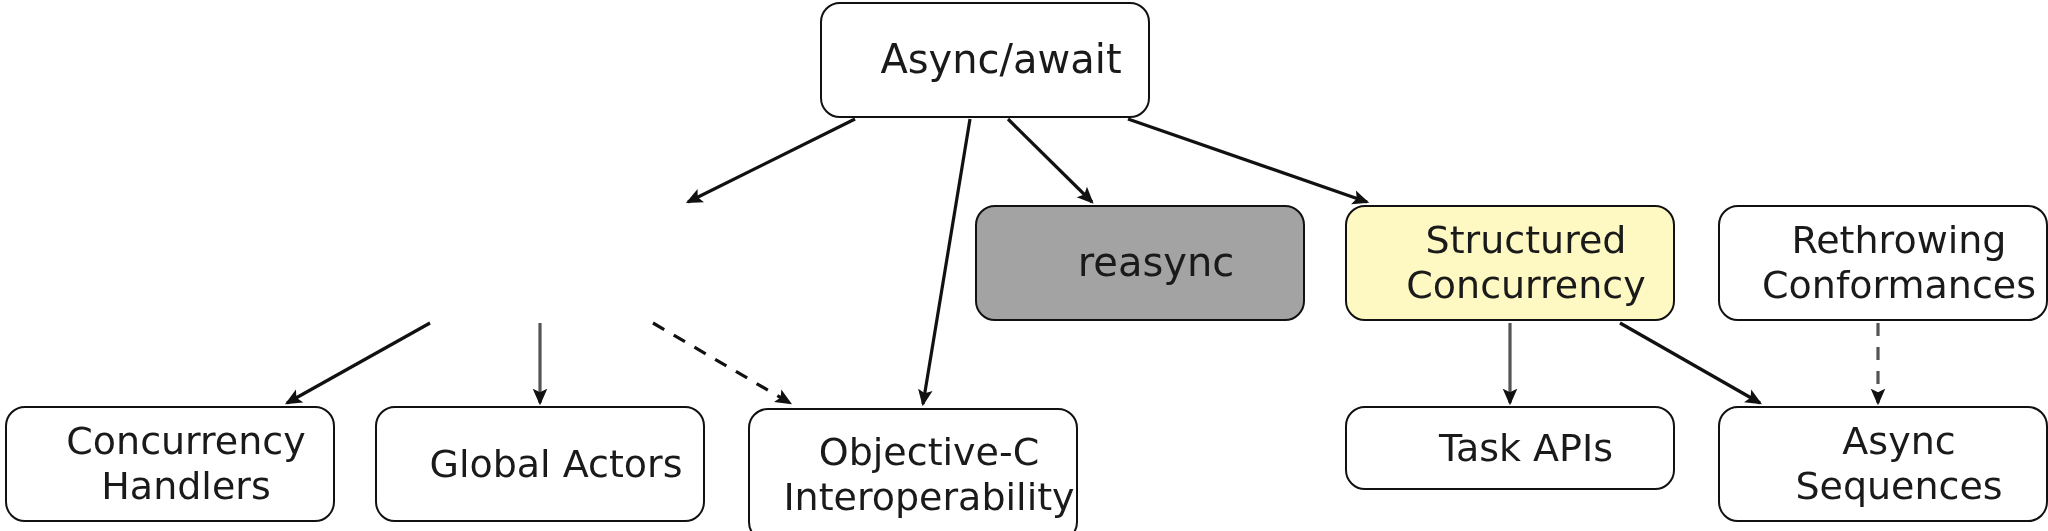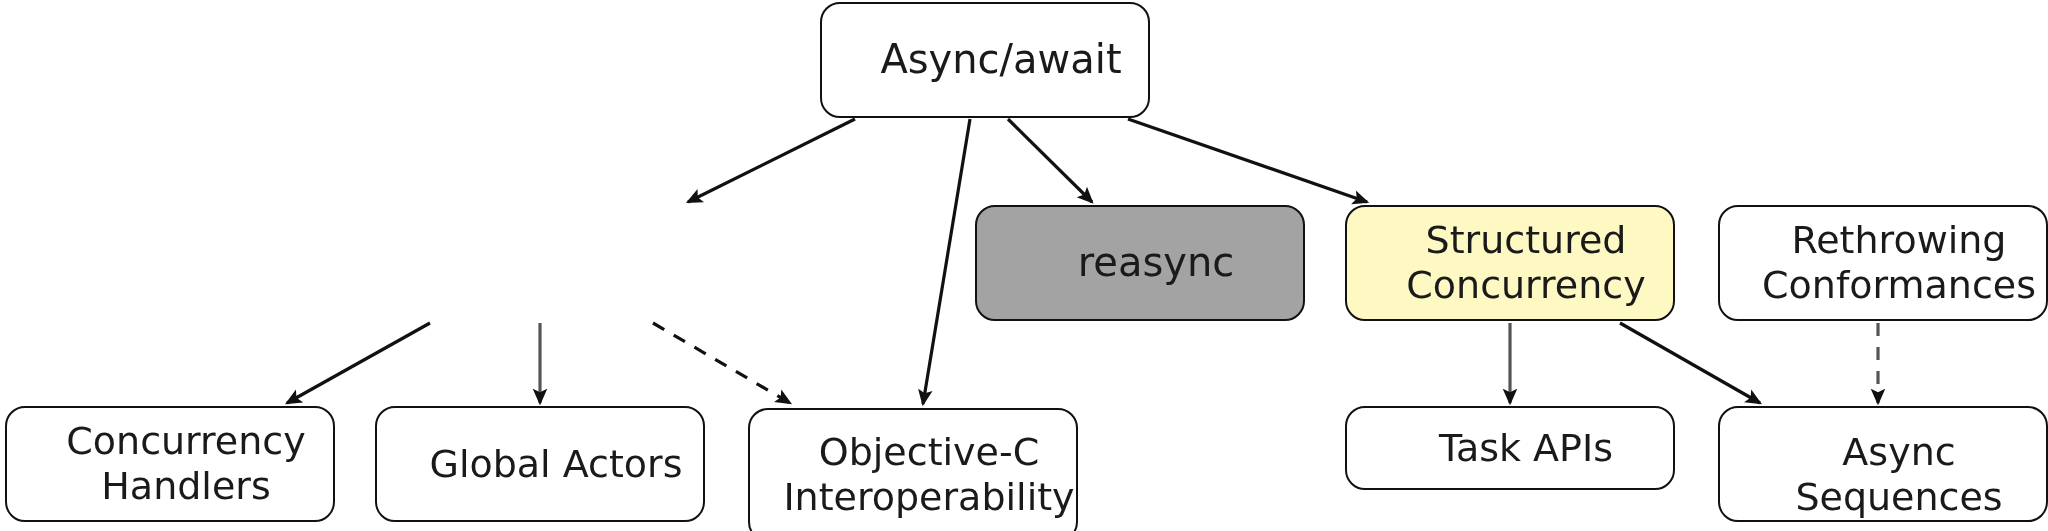--- a/index.html
+++ b/index.html
@@ -77,14 +77,14 @@
     <div class="node" style="left: 1345px; top: 205px; width: 330px; height: 116px; font-size: 38px; border-color: rgb(17, 17, 17); background: #fef9c3;"><span class="label">Structured
 Concurrency</span></div>
     <div class="node" style="left: 1718px; top: 205px; width: 330px; height: 116px; font-size: 38px; border-color: rgb(17, 17, 17); background: rgb(255, 255, 255);"><span class="label">Rethrowing
 Conformances</span></div>
     <div class="node" style="left: 5px; top: 406px; width: 330px; height: 116px; font-size: 38px; border-color: rgb(17, 17, 17); background: rgb(255, 255, 255);"><span class="label">Concurrency
 Handlers</span></div>
     <div class="node" style="left: 375px; top: 406px; width: 330px; height: 116px; font-size: 38px; border-color: rgb(17, 17, 17); background: rgb(255, 255, 255); justify-content: center;"><span class="label">Global Actors</span></div>
     <div class="node" style="left: 748px; top: 408px; width: 330px; height: 134px; font-size: 38px; border-color: rgb(17, 17, 17); background: rgb(255, 255, 255);"><span class="label">Objective-C
 Interoperability</span></div>
     <div class="node" style="left: 1345px; top: 406px; width: 330px; height: 84px; font-size: 38px; border-color: rgb(17, 17, 17); background: rgb(255, 255, 255);"><span class="label">Task APIs</span></div>
-    <div class="node" style="left: 1718px; top: 406px; width: 330px; height: 116px; font-size: 38px; border-color: rgb(17, 17, 17); background: rgb(255, 255, 255); align-items: flex-end;"><span class="label">Async Sequences</span></div>
+    <div class="node" style="left: 1718px; top: 406px; width: 330px; height: 116px; font-size: 38px; border-color: rgb(17, 17, 17); background: rgb(255, 255, 255);"><span class="label">Async Sequences</span></div>
   </div>
 
 </body></html>

